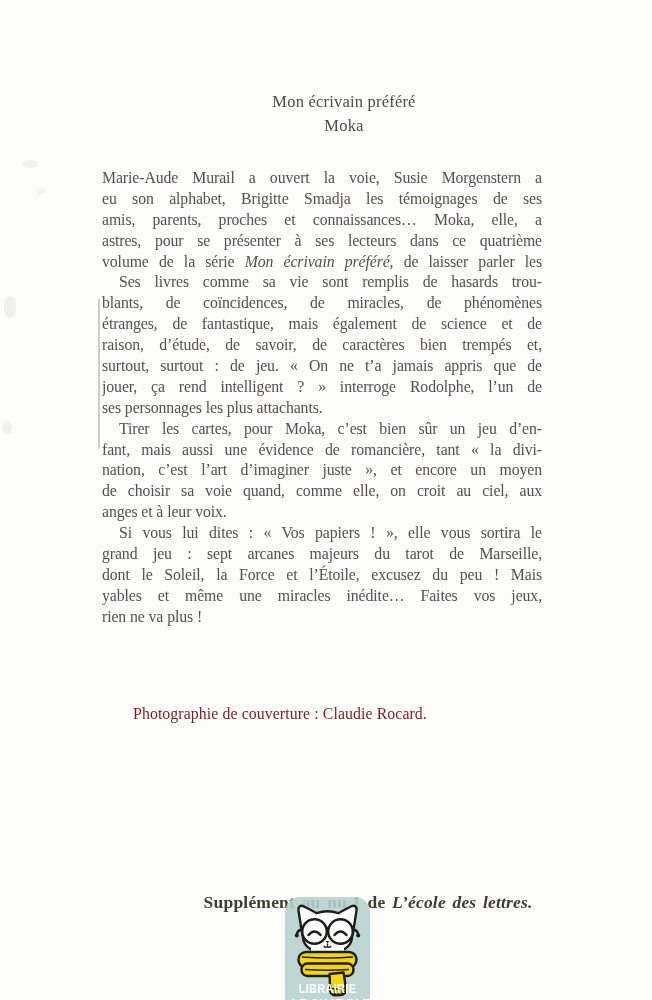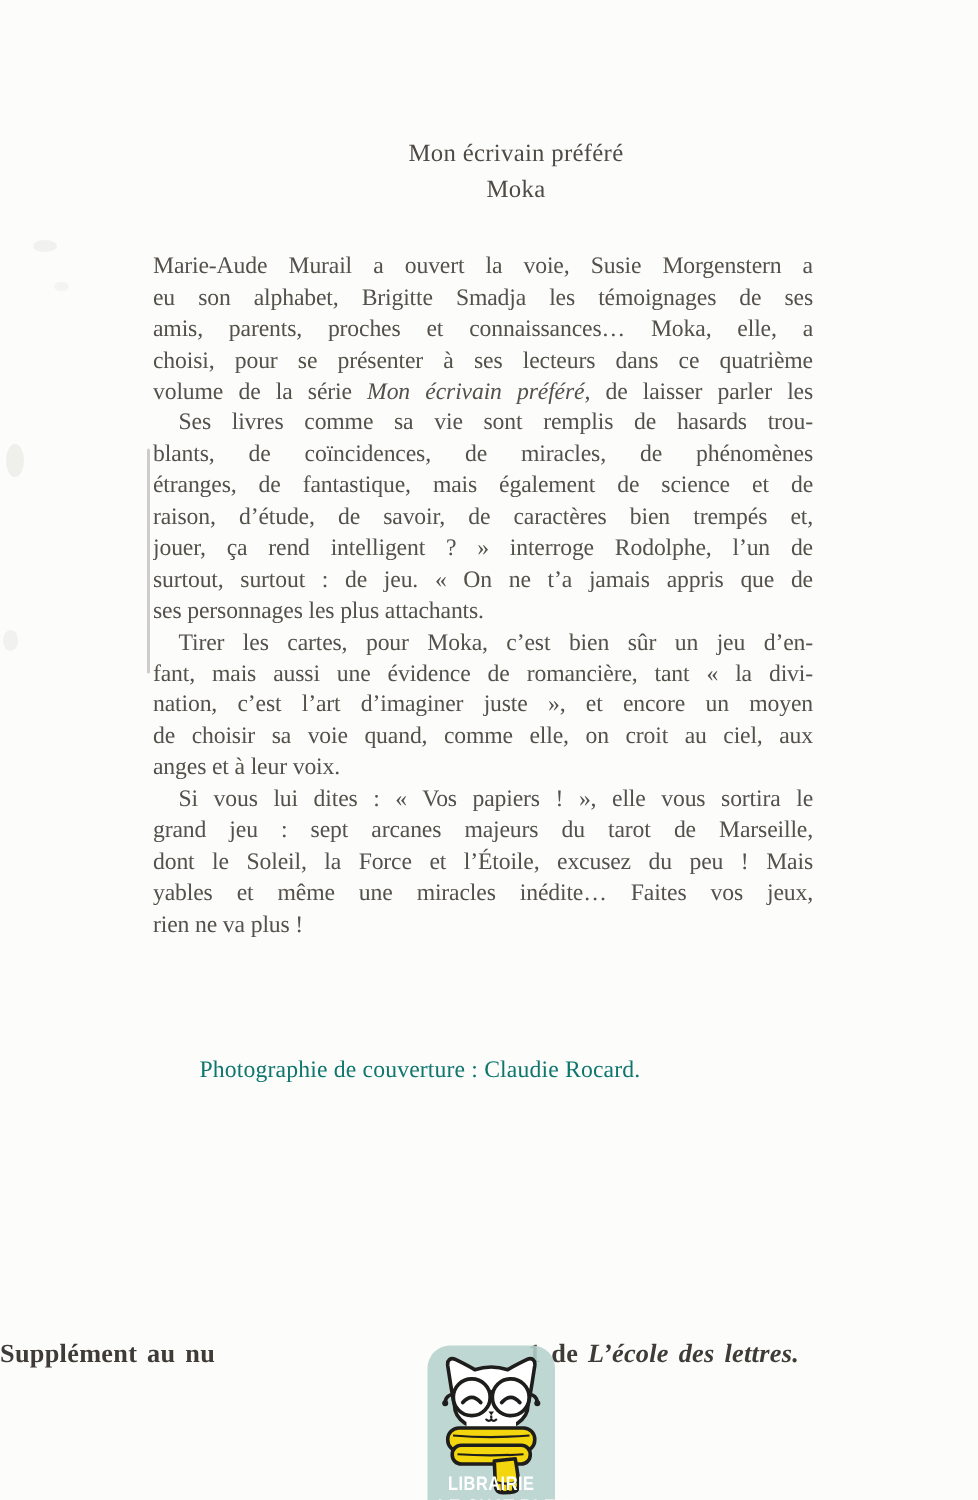--- a/index.html
+++ b/index.html
@@ -22,29 +22,29 @@
   }
   #body-text .line{
     height:20.9px; line-height:20.9px; overflow:hidden;
     text-align:justify; text-align-last:justify; white-space:normal;
   }
   #body-text .line.last{ text-align-last:left; }
   #body-text .ind{ display:inline-block; width:17px; }
   
   #credit{
     position:absolute; left:133px; top:705px; font-size:15.8px;
-    color:#0f766e; letter-spacing:.1px;
+    color:#7f1d1d; letter-spacing:.1px;
   }
   
   #imprint{
     position:absolute; left:0; top:891px; width:652px; height:22px;
     font-weight:bold; font-size:17.5px; color:#3f3c37; line-height:22px;
   }
   #imprint .imp-left{
-    position:absolute; left:0; top:0; width:347px; 
+    position:absolute; left:0; top:0; width:347px; text-align:right;
     white-space:nowrap; word-spacing:2px; letter-spacing:.2px;
   }
   #imprint .imp-right{
     position:absolute; left:352px; top:0; white-space:nowrap;
     word-spacing:2px; letter-spacing:.2px;
   }
   
   #badge{
     position:absolute; left:285px; top:897px; width:85px; height:156px;
     border-radius:15px; background:rgba(182,209,205,0.88);
@@ -77,28 +77,28 @@
 
   <div id="title-block">
     <div>Mon écrivain préféré</div>
     <div>Moka</div>
   </div>
 
   <div id="body-text">
       <div class="line">Marie-Aude Murail a ouvert la voie, Susie Morgenstern a</div>
       <div class="line">eu son alphabet, Brigitte Smadja les témoignages de ses</div>
       <div class="line">amis, parents, proches et connaissances… Moka, elle, a</div>
-      <div class="line">choisi, pour se présenter à ses lecteurs dans ce quatrième</div>
+      <div class="line">astres, pour se présenter à ses lecteurs dans ce quatrième</div>
       <div class="line">volume de la série <i>Mon écrivain préféré</i>, de laisser parler les</div>
       <div class="line"><span class="ind"></span>Ses livres comme sa vie sont remplis de hasards trou-</div>
       <div class="line">blants, de coïncidences, de miracles, de phénomènes</div>
       <div class="line">étranges, de fantastique, mais également de science et de</div>
       <div class="line">raison, d’étude, de savoir, de caractères bien trempés et,</div>
+      <div class="line">surtout, surtout : de jeu. « On ne t’a jamais appris que de</div>
       <div class="line">jouer, ça rend intelligent ? » interroge Rodolphe, l’un de</div>
-      <div class="line">surtout, surtout : de jeu. « On ne t’a jamais appris que de</div>
       <div class="line last">ses personnages les plus attachants.</div>
       <div class="line"><span class="ind"></span>Tirer les cartes, pour Moka, c’est bien sûr un jeu d’en-</div>
       <div class="line">fant, mais aussi une évidence de romancière, tant « la divi-</div>
       <div class="line">nation, c’est l’art d’imaginer juste », et encore un moyen</div>
       <div class="line">de choisir sa voie quand, comme elle, on croit au ciel, aux</div>
       <div class="line last">anges et à leur voix.</div>
       <div class="line"><span class="ind"></span>Si vous lui dites : « Vos papiers ! », elle vous sortira le</div>
       <div class="line">grand jeu : sept arcanes majeurs du tarot de Marseille,</div>
       <div class="line">dont le Soleil, la Force et l’Étoile, excusez du peu ! Mais</div>
       <div class="line">yables et même une miracles inédite… Faites vos jeux,</div>

